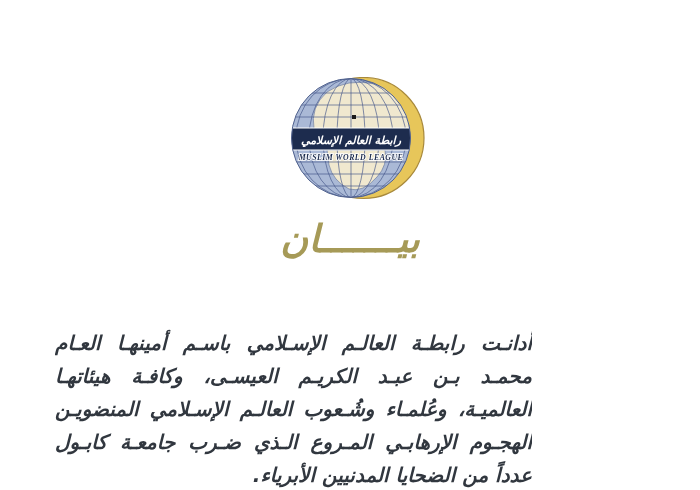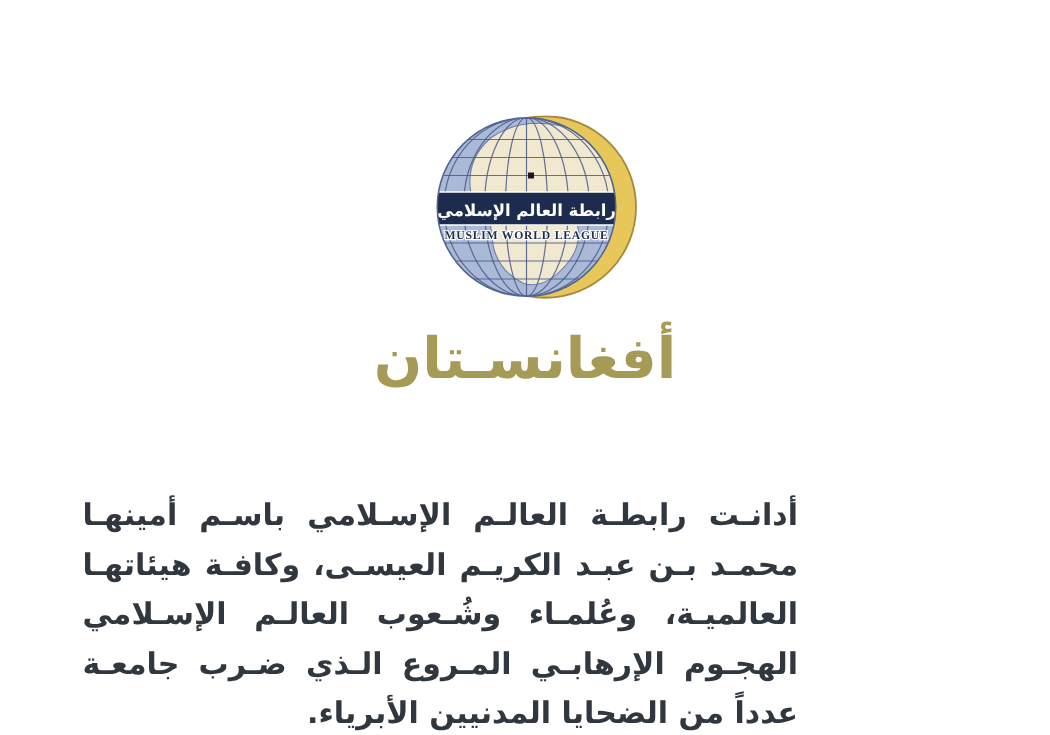--- a/index.html
+++ b/index.html
@@ -2,20 +2,21 @@
 <html lang="ar"><head>
 <meta charset="utf-8">
 <style>
   html,body{margin:0;padding:0;background:#fff;}
   .page{
     position:relative;
     width:560px;height:490px;
     background:#ffffff;
     overflow:hidden;
     font-family:"DejaVu Sans",sans-serif;
+    font-style:italic;
   }
   .logo{
     position:absolute;
     left:289px;top:77px;
     width:137px;height:123px;
   }
   .title{
     position:absolute;
     left:0;top:213px;width:700px;
     text-align:center;
@@ -98,21 +99,21 @@
           <rect x="0" y="51" width="124" height="22" fill="#1d2c4e" stroke="#ffffff" stroke-width="1"></rect>
           <text x="62" y="67" text-anchor="middle" fill="#ffffff" font-size="11" font-weight="bold" font-family="DejaVu Sans, sans-serif" direction="rtl">رابطة العالم الإسلامي</text>
           <text x="62" y="82.5" text-anchor="middle" fill="#1d2c4e" font-size="7.8" font-weight="bold" font-family="Liberation Serif, serif" letter-spacing="0.5" stroke="#ffffff" stroke-width="1.6" paint-order="stroke">MUSLIM WORLD LEAGUE</text>
         </g>
 
         <circle cx="62" cy="61" r="59.5" fill="none" stroke="#51628e" stroke-width="1"></circle>
       </g>
     </svg>
   </div>
 
-  <div class="title">أفغانسـتان</div>
+  <div class="title">بيـــــــان</div>
 
   <div class="text-block">
     <div>
       <div class="line">أدانـت رابطـة العالـم الإسـلامي باسـم أمينهـا العـام معالـي الشـيخ الدكتـور</div>
       <div class="line">محمـد بـن عبـد الكريـم العيسـى، وكافـة هيئاتهـا ومجامعهـا، ومجالسـها</div>
       <div class="line">العالميـة، وعُلمـاء وشُـعوب العالـم الإسـلامي المنضويـن تحـت مظلتهـا</div>
       <div class="line">الهجـوم الإرهابـي المـروع الـذي ضـرب جامعـة كابـول فـي أفغانسـتان وخلّـف</div>
       <div class="line last">عدداً من الضحايا المدنيين الأبرياء.</div>
     </div>
   </div>

